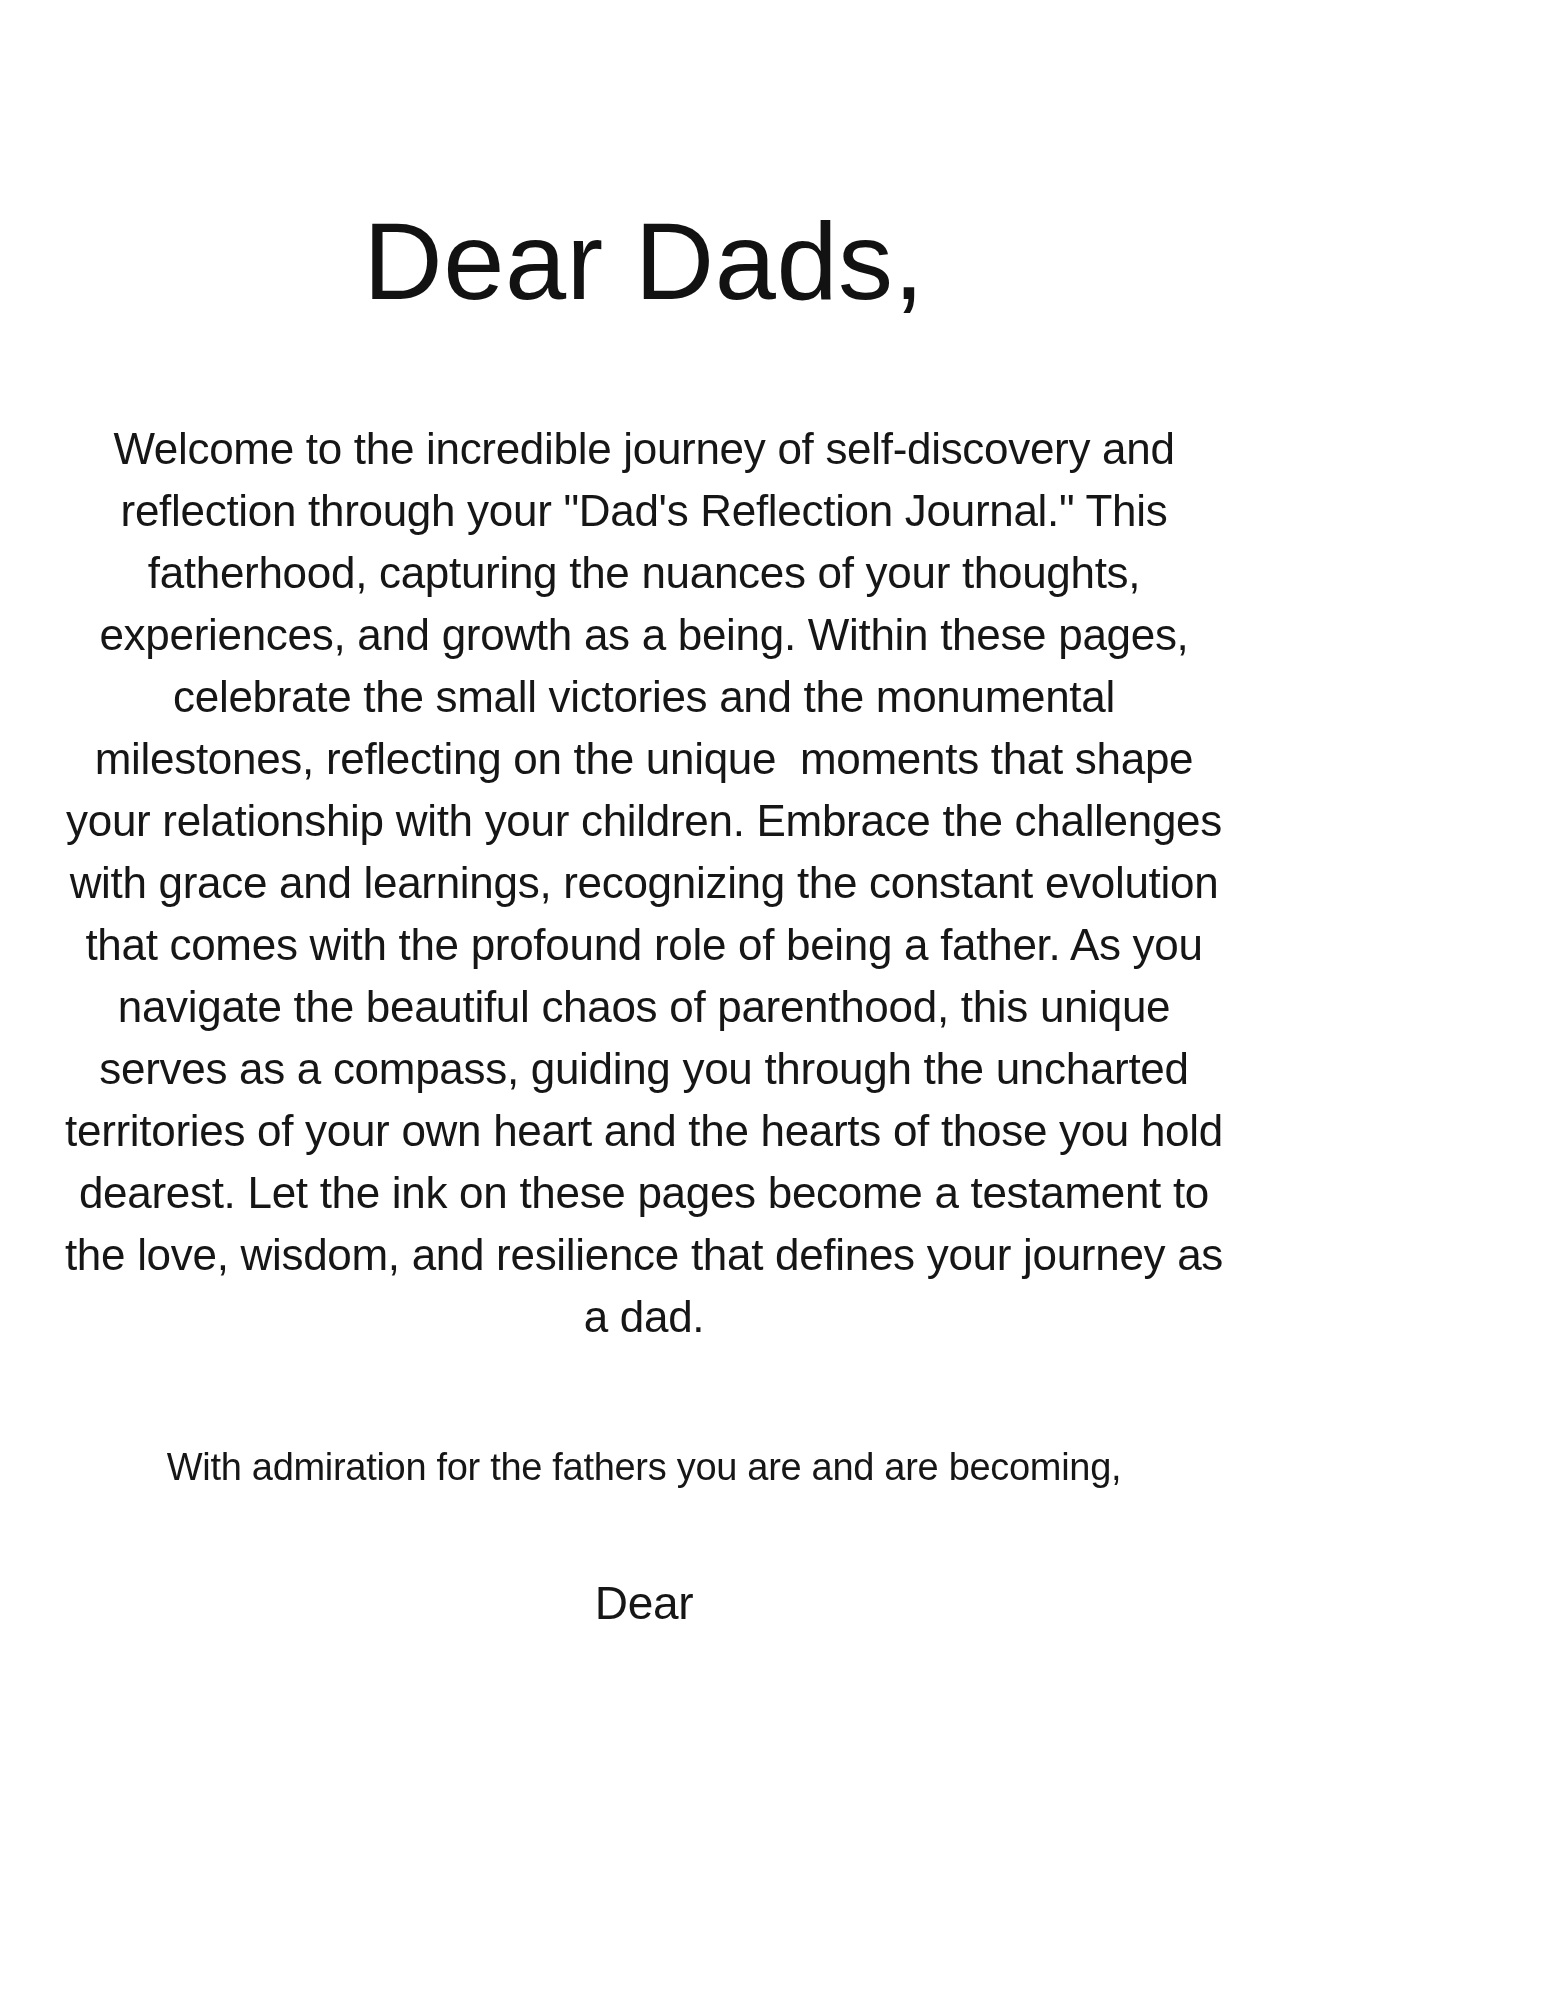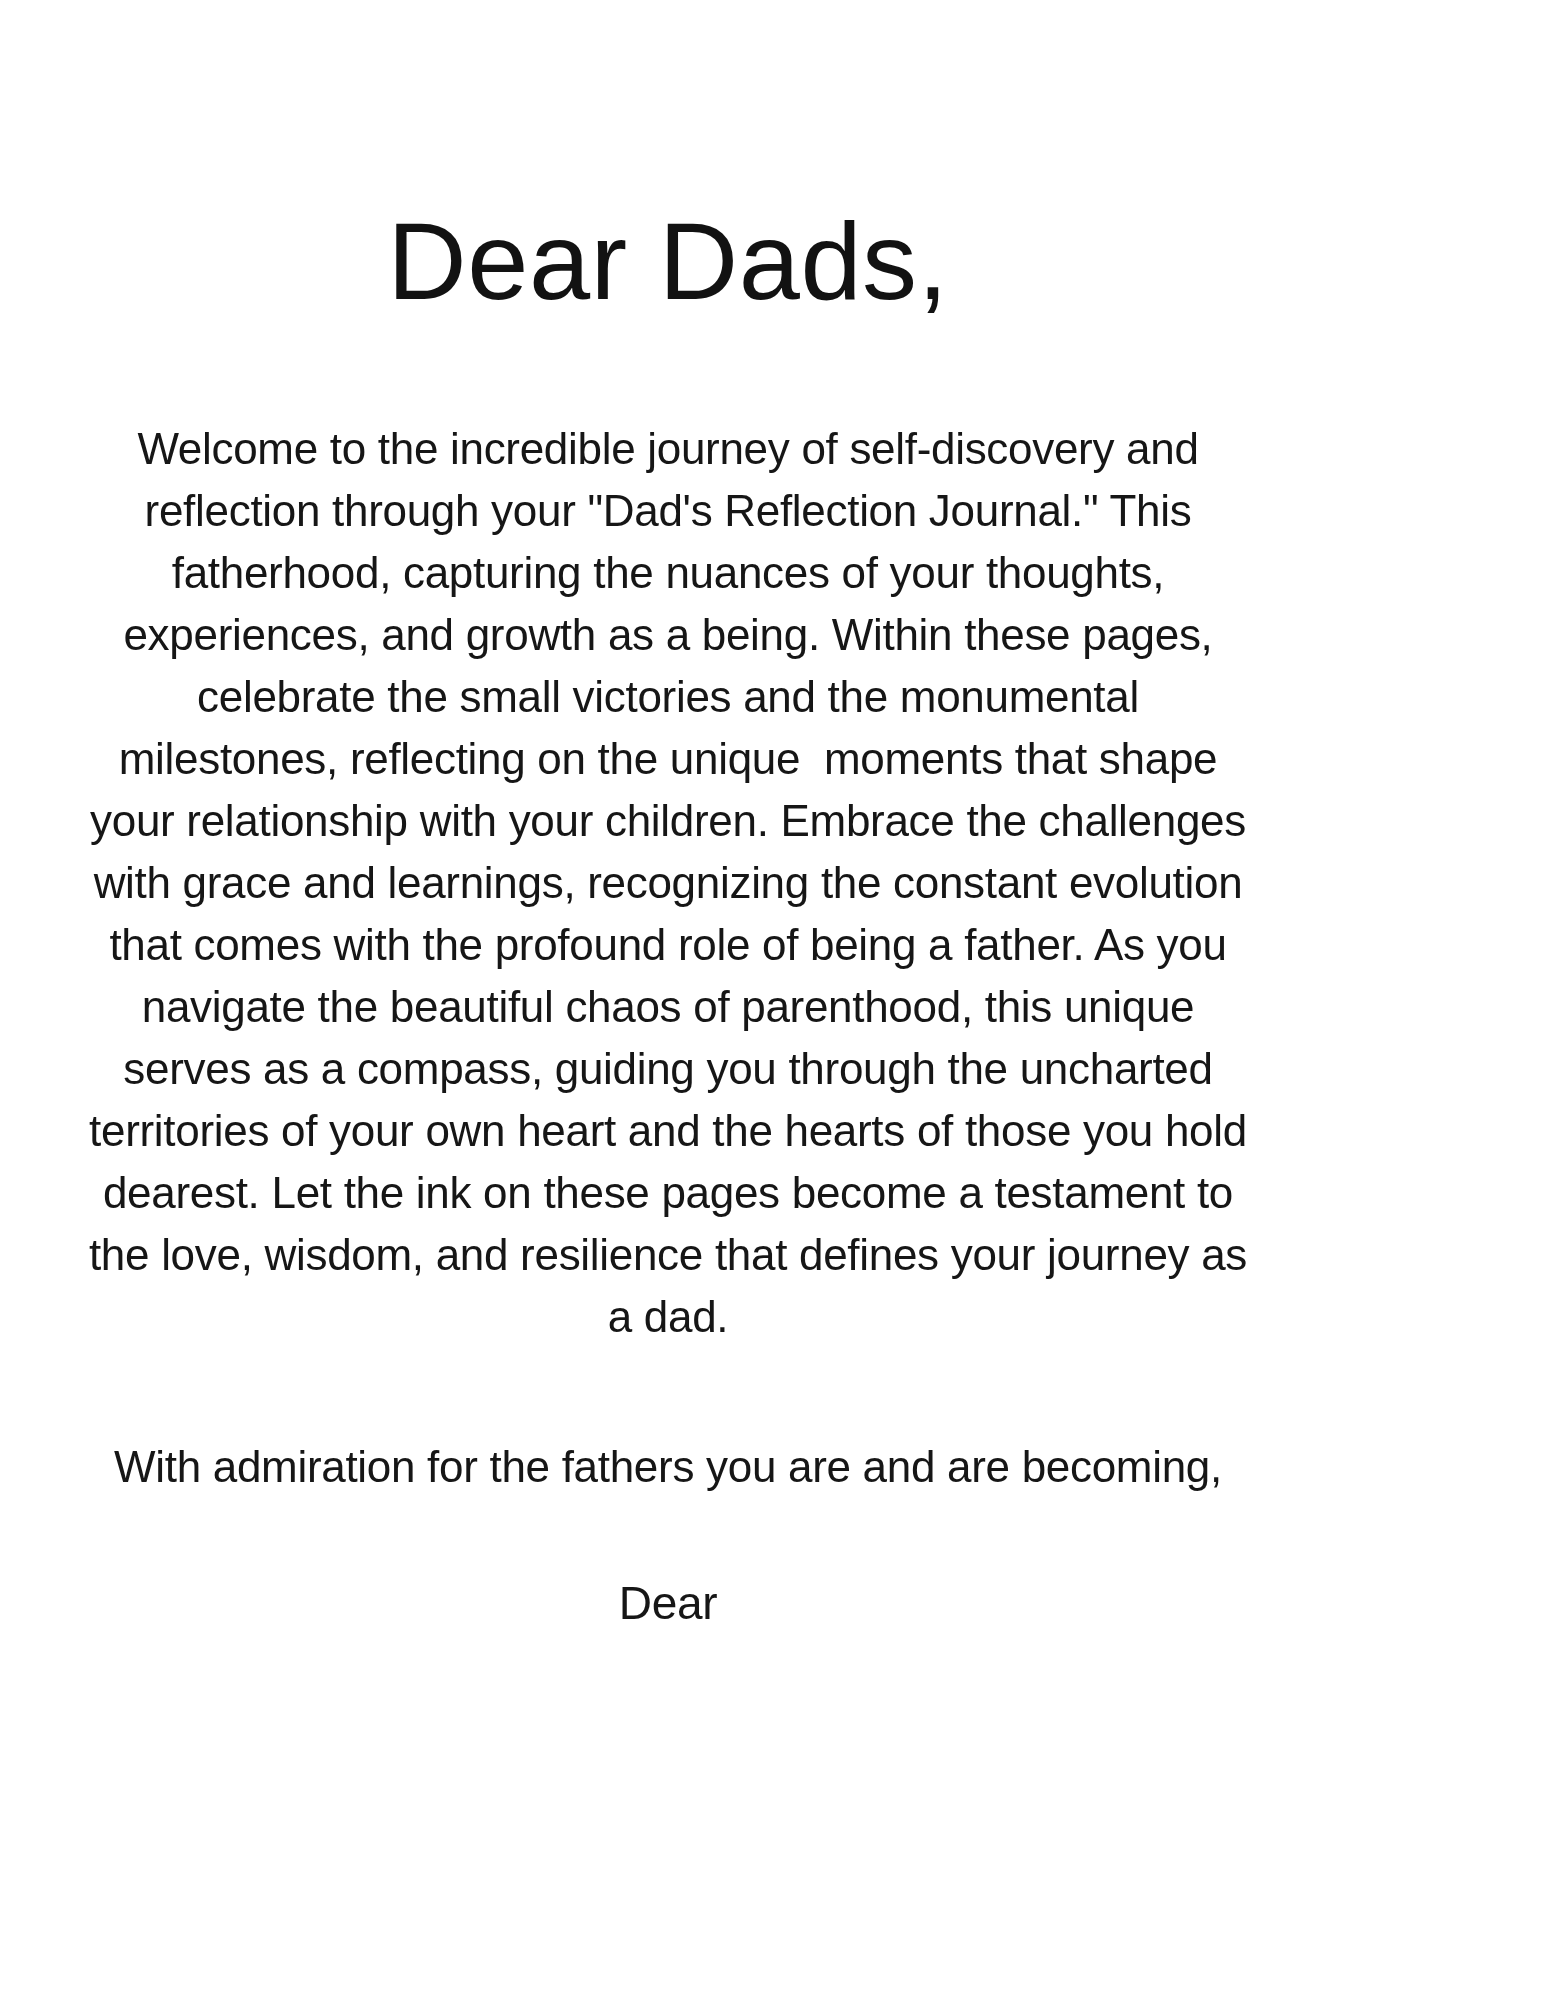--- a/index.html
+++ b/index.html
@@ -8,21 +8,20 @@
     background: #ffffff;
   }
   .page {
     position: relative;
     width: 1288px;
     height: 2000px;
     background: #ffffff;
     color: #161616;
     font-family: "Liberation Sans", sans-serif;
     overflow: hidden;
-    margin-left: 24px;
   }
   .title {
     margin: 0;
     padding-top: 206px;
     text-align: center;
     font-size: 110px;
     font-weight: 400;
     line-height: 1.0;
     letter-spacing: 0.5px;
     color: #121212;
@@ -34,21 +33,21 @@
     text-align: center;
     font-size: 44px;
     line-height: 62px;
     letter-spacing: -0.3px;
     white-space: pre;
     color: #161616;
   }
   .closing {
     margin-top: 88px;
     text-align: center;
-    font-size: 44px;
+    font-size: 38px;
     line-height: 62px;
     letter-spacing: -0.3px;
     color: #161616;
   }
   .signature {
     margin-top: 74px;
     text-align: center;
     font-size: 46px;
     line-height: 62px;
     letter-spacing: -0.3px;

